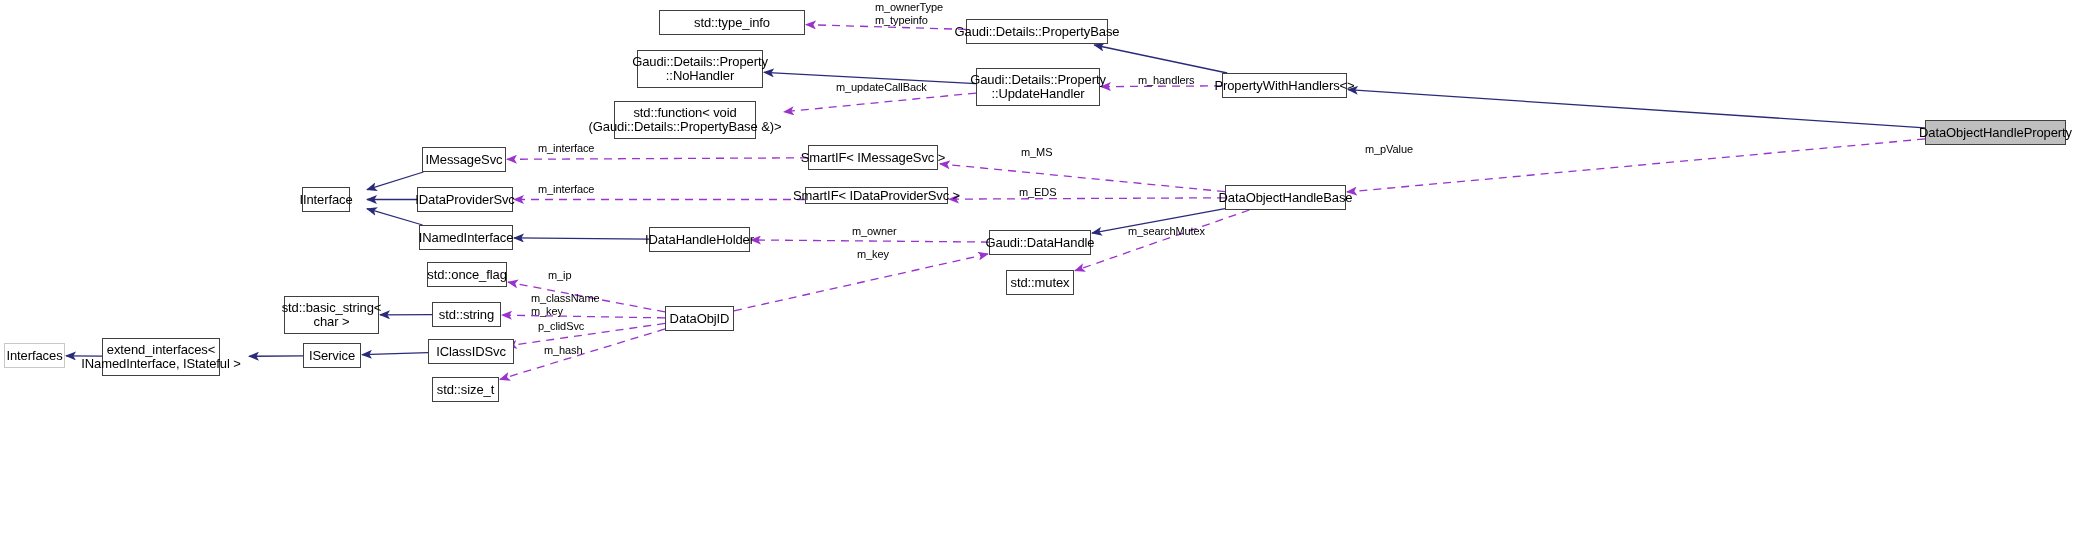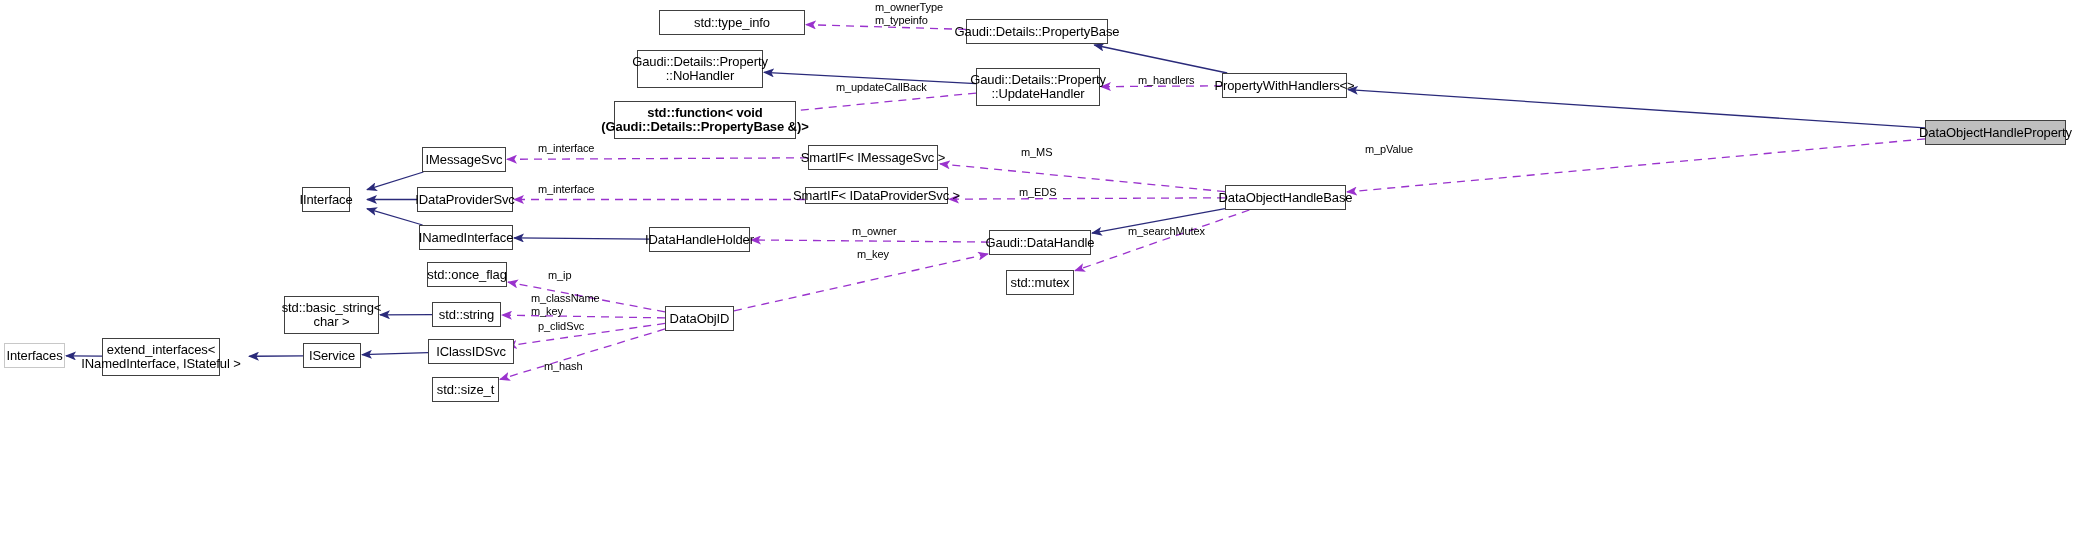--- a/index.html
+++ b/index.html
@@ -96,21 +96,21 @@
         <path d="M665,328.96794871794873 L500,379.3354700854701" fill="none" stroke-width="1.3" stroke="#9a32cd" stroke-dasharray="8,6" marker-end="url(#arrow-usage)"></path>
         <path d="M102,356.220640569395 L66,355.8256227758007" fill="none" stroke-width="1.3" stroke="#2a2a7a" marker-end="url(#arrow-inherit)"></path>
         <path d="M303,355.7770700636943 L249,356.30254777070064" fill="none" stroke-width="1.3" stroke="#2a2a7a" marker-end="url(#arrow-inherit)"></path>
         <path d="M428,352.65555555555557 L362,354.64074074074074" fill="none" stroke-width="1.3" stroke="#2a2a7a" marker-end="url(#arrow-inherit)"></path>
       </g>
   </svg>
   <div id="node-layer">
       <div class="node" style="left: 659px; top: 10px; width: 146px; height: 25px;">std::type_info</div>
       <div class="node" style="left: 637px; top: 50px; width: 126px; height: 38px;">Gaudi::Details::Property
 ::NoHandler</div>
-      <div class="node" style="left: 614px; top: 101px; width: 182px; height: 38px; font-weight: bold;">std::function&lt; void
+      <div class="node" style="left: 614px; top: 101px; width: 142px; height: 38px;">std::function&lt; void
 (Gaudi::Details::PropertyBase &amp;)&gt;</div>
       <div class="node" style="left: 966px; top: 19px; width: 142px; height: 25px;">Gaudi::Details::PropertyBase</div>
       <div class="node" style="left: 976px; top: 68px; width: 124px; height: 38px;">Gaudi::Details::Property
 ::UpdateHandler</div>
       <div class="node" style="left: 1222px; top: 73px; width: 125px; height: 25px;">PropertyWithHandlers&lt;&gt;</div>
       <div class="node highlight" style="left: 1925px; top: 120px; width: 141px; height: 25px;">DataObjectHandleProperty</div>
       <div class="node" style="left: 422px; top: 147px; width: 84px; height: 25px;">IMessageSvc</div>
       <div class="node" style="left: 302px; top: 187px; width: 48px; height: 25px;">IInterface</div>
       <div class="node" style="left: 417px; top: 187px; width: 96px; height: 25px;">IDataProviderSvc</div>
       <div class="node" style="left: 419px; top: 225px; width: 94px; height: 25px;">INamedInterface</div>
@@ -142,15 +142,15 @@
       <div class="edge-label" style="left: 538px; top: 183px;">m_interface</div>
       <div class="edge-label" style="left: 852px; top: 225px;">m_owner</div>
       <div class="edge-label" style="left: 1021px; top: 146px;">m_MS</div>
       <div class="edge-label" style="left: 1019px; top: 186px;">m_EDS</div>
       <div class="edge-label" style="left: 1128px; top: 225px;">m_searchMutex</div>
       <div class="edge-label" style="left: 857px; top: 248px;">m_key</div>
       <div class="edge-label" style="left: 548px; top: 269px;">m_ip</div>
       <div class="edge-label" style="left: 531px; top: 292px;">m_className
 m_key</div>
       <div class="edge-label" style="left: 538px; top: 320px;">p_clidSvc</div>
-      <div class="edge-label" style="left: 544px; top: 360px;">m_hash</div>
+      <div class="edge-label" style="left: 544px; top: 344px;">m_hash</div>
     </div>
 </div>
 
 </body></html>

